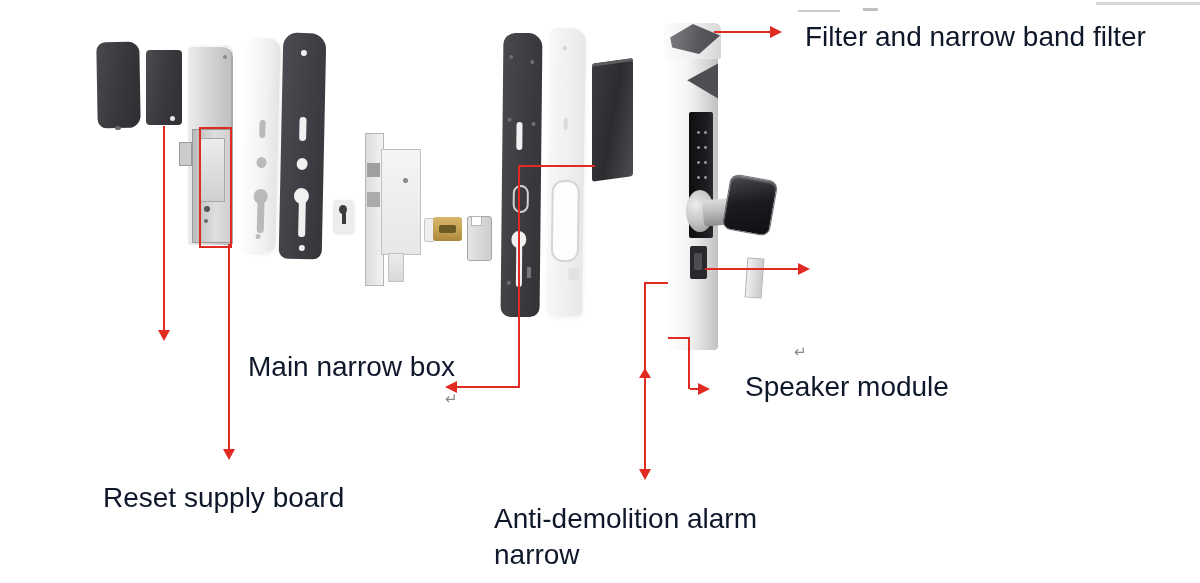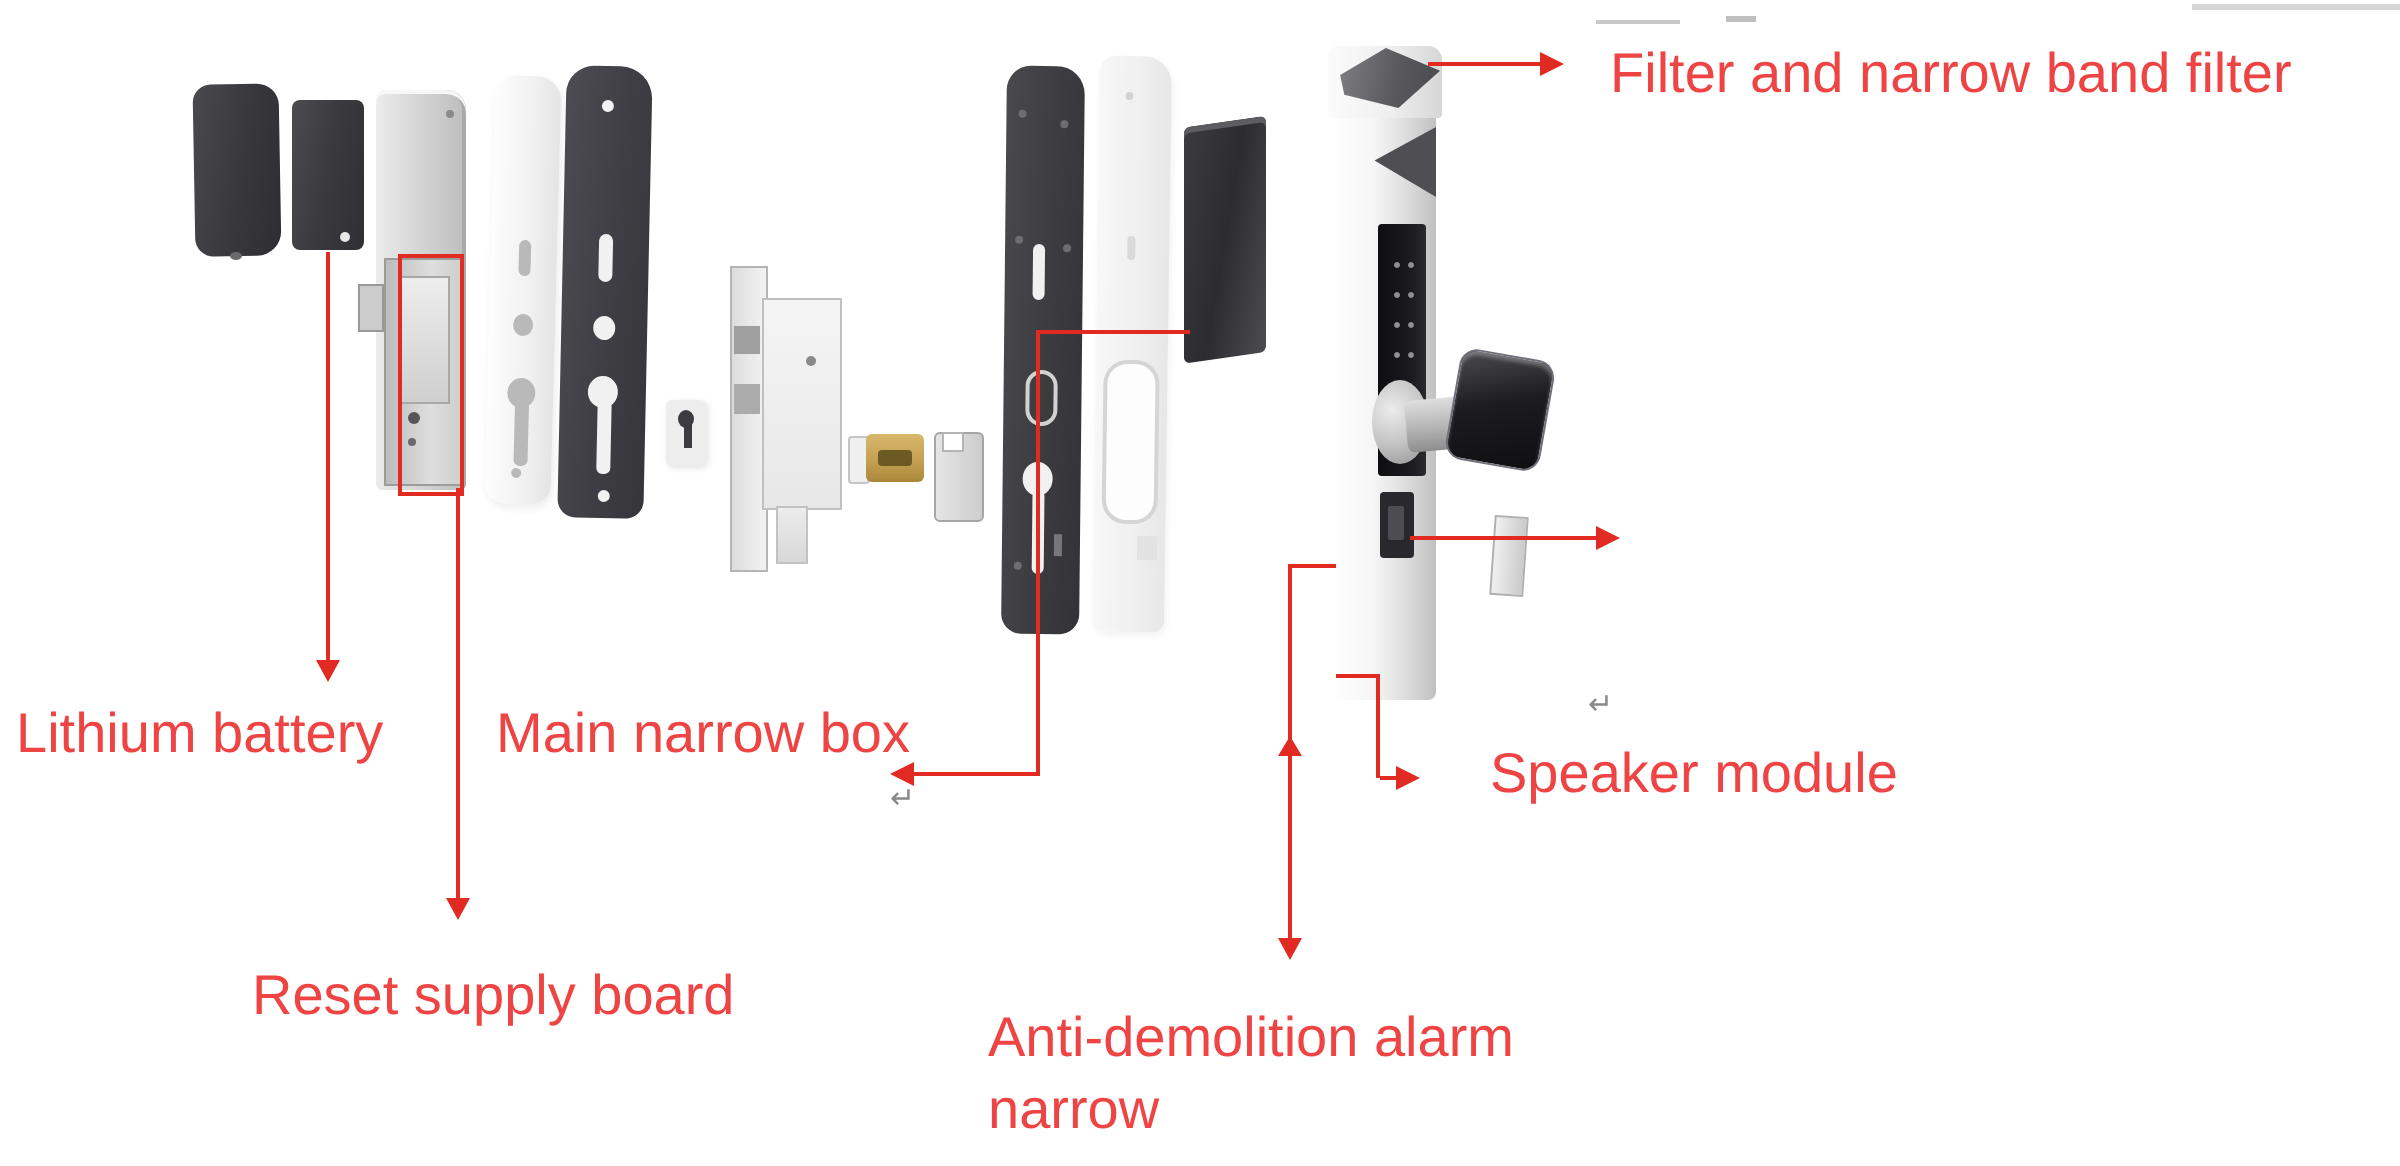--- a/index.html
+++ b/index.html
@@ -1,19 +1,19 @@
 <!DOCTYPE html>
 <html><head>
 <meta charset="utf-8">
 <style>
   html,body{margin:0;padding:0;background:#fff;}
   #stage{position:relative;width:1200px;height:583px;background:#ffffff;overflow:hidden;
          font-family:"Liberation Sans", sans-serif;}
   .part,.rl,.ah,.lbl,.mark{position:absolute;}
-  .lbl{font-size:28px;line-height:1.18;color:#ef4444;white-space:nowrap;}
+  .lbl{font-size:28px;line-height:1.18;color:#0f172a;white-space:nowrap;}
   .rl{background:#e02a22;}
   .ah{width:0;height:0;}
   .ah.right{border-left:12px solid #e02a22;border-top:6px solid transparent;border-bottom:6px solid transparent;}
   .ah.left{border-right:12px solid #e02a22;border-top:6px solid transparent;border-bottom:6px solid transparent;}
   .ah.down{border-top:11px solid #e02a22;border-left:6px solid transparent;border-right:6px solid transparent;}
   .ah.up{border-bottom:10px solid #e02a22;border-left:6px solid transparent;border-right:6px solid transparent;}
   .mark{font-size:15px;color:#8a8a8a;}
   .hole{position:absolute;background:#b9b9b9;}
   .whole{position:absolute;background:#f1f1f1;}
   .dot{position:absolute;border-radius:50%;}
@@ -170,23 +170,22 @@
   <div class="rl" style="left:644px;top:282px;width:2px;height:188px;"></div>
   <div class="ah up" style="left:639px;top:368px;"></div>
   <div class="ah down" style="left:639px;top:469px;"></div>
 
   <div class="rl" style="left:705px;top:268px;width:95px;height:2px;"></div>
   <div class="ah right" style="left:798px;top:263px;"></div>
 
   <div class="lbl" style="left:805px;top:20px;">Filter and narrow band filter</div>
   <div class="lbl" style="left:745px;top:370px;">Speaker module</div>
   <div class="lbl" style="left:494px;top:501px;width:305px;white-space:normal;line-height:36px;">Anti-demolition alarm narrow</div>
-  <div class="lbl" style="left:8px;top:350px;">Lithium battery</div>
   <div class="lbl" style="left:248px;top:350px;">Main narrow box</div>
-  <div class="lbl" style="left:103px;top:481px;margin-left:23px;">Reset supply board</div>
+  <div class="lbl" style="left:103px;top:481px;">Reset supply board</div>
 
   <div class="mark" style="left:445px;top:390px;">↵</div>
   <div class="mark" style="left:794px;top:343px;">↵</div>
 
   <div style="position:absolute;left:798px;top:10px;width:42px;height:2px;background:#c9c9c9;"></div>
   <div style="position:absolute;left:863px;top:8px;width:15px;height:3px;background:#bfbfbf;"></div>
   <div style="position:absolute;left:1096px;top:2px;width:104px;height:3px;background:#d6d6d6;"></div>
 
 </div>
 

